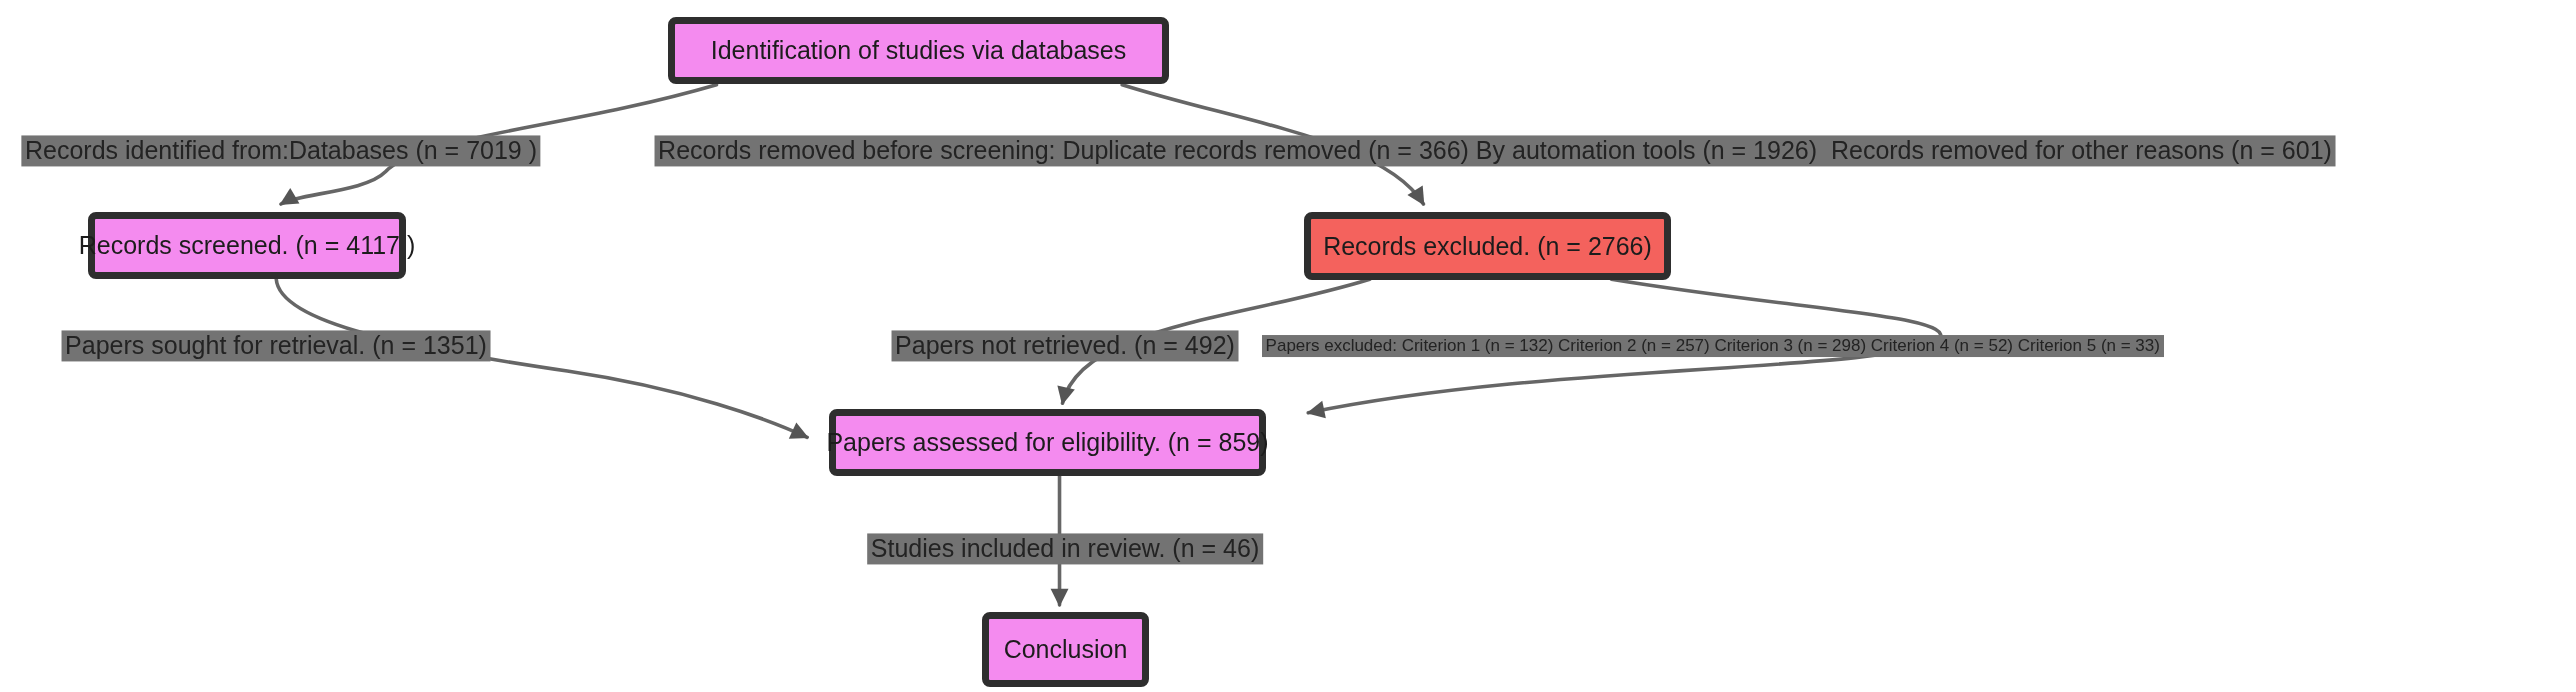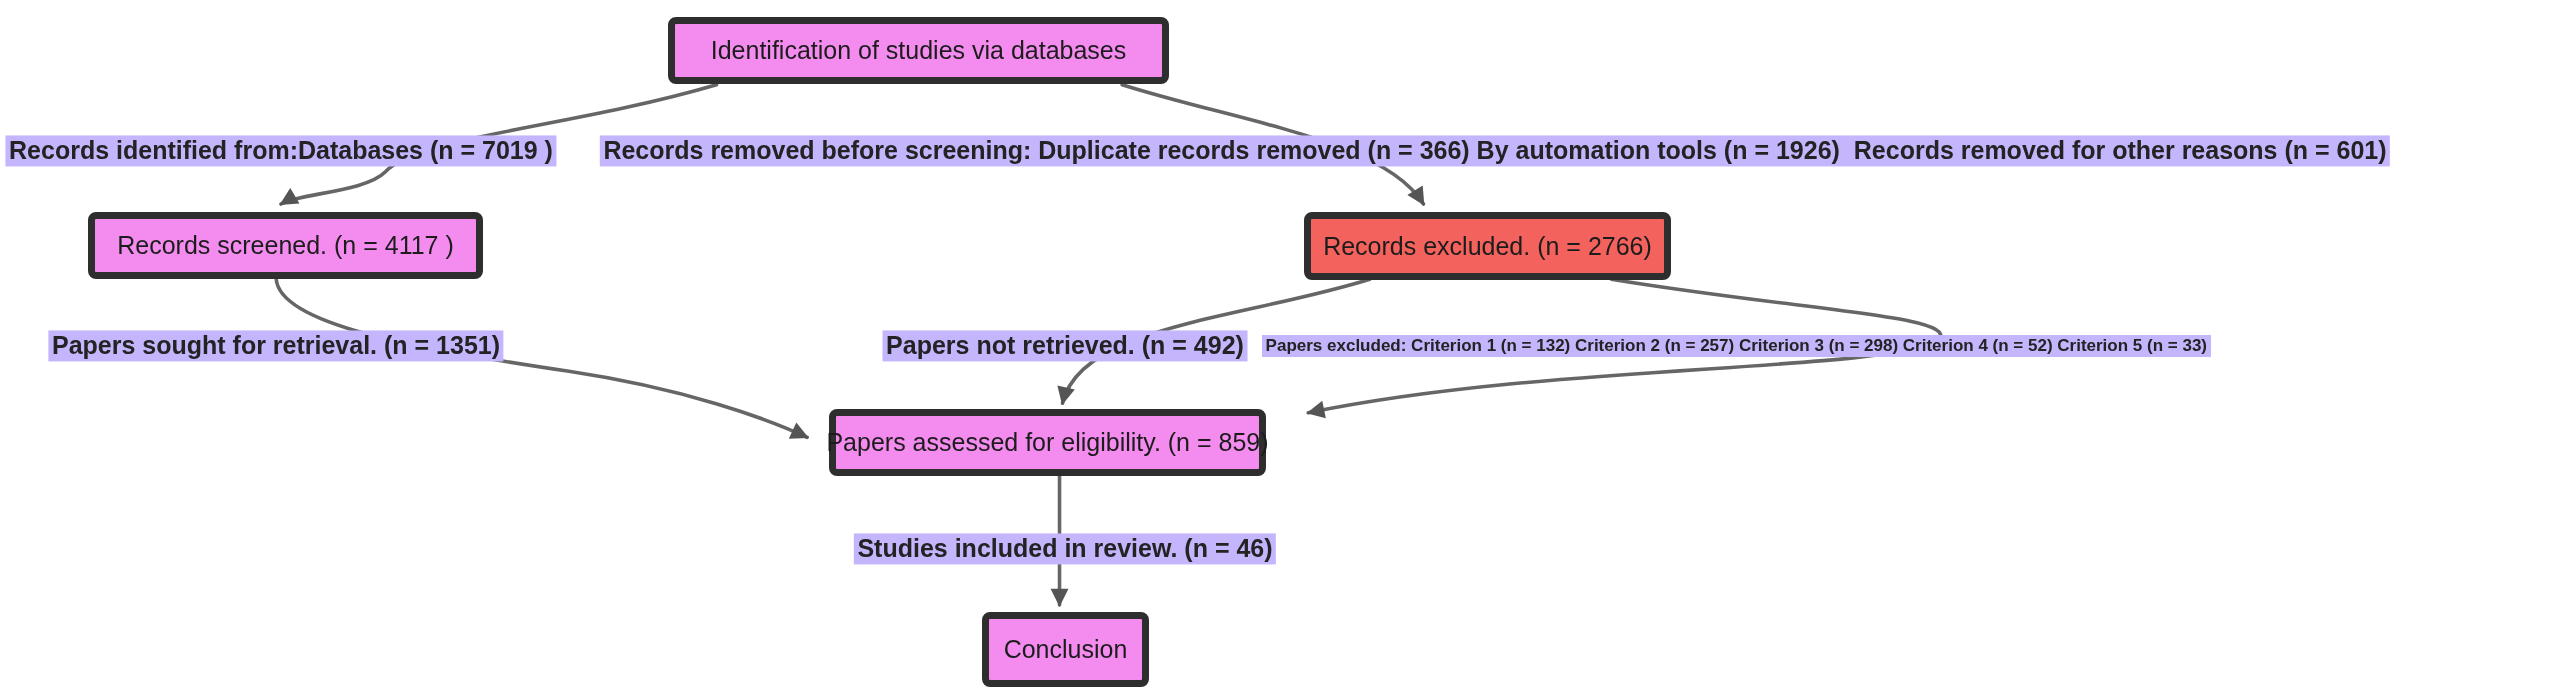--- a/index.html
+++ b/index.html
@@ -9,27 +9,26 @@
     background: #ffffff;
     overflow: hidden;
     font-family: "Liberation Sans", "DejaVu Sans", sans-serif;
   }
   #canvas { position: absolute; inset: 0; }
   svg.edges { position: absolute; left: 0; top: 0; z-index: 1; }
   .edge-label {
     position: absolute;
     z-index: 2;
     transform: translate(-50%, -50%);
-    background: #c4b5fd;
+    background: #737373;
     color: #232323;
     font-size: 25px;
     line-height: 1.15;
     white-space: pre;
     padding: 1.2px 3.6px;
-    font-weight: bold;
   }
   .edge-label.left-anchored {
     transform: translateY(-50%);
   }
   .node {
     position: absolute;
     z-index: 3;
     box-sizing: border-box;
     display: flex;
     align-items: center;
@@ -72,21 +71,21 @@
   <div class="edge-label" style="left:276px; top:346px;">Papers sought for retrieval. (n = 1351)</div>
 
   <div class="edge-label" style="left:1065px; top:346px;">Papers not retrieved. (n = 492)</div>
 
   <div class="edge-label left-anchored" style="left:1262px; top:346px; font-size:17px;">Papers excluded: Criterion 1 (n = 132) Criterion 2 (n = 257) Criterion 3 (n = 298) Criterion 4 (n = 52) Criterion 5 (n = 33)</div>
 
   <div class="edge-label" style="left:1065px; top:549px;">Studies included in review. (n = 46)</div>
 
   <div class="node pink" style="left:668px; top:17.3px; width:501px; height:67px;">Identification of studies via databases</div>
 
-  <div class="node pink" style="left:88px; top:212px; width:395px; height:67px;">Records screened. (n = 4117 )</div>
+  <div class="node pink" style="left:88px; top:212px; width:318px; height:67px;">Records screened. (n = 4117 )</div>
 
   <div class="node red" style="left:1304px; top:212px; width:367px; height:68px;">Records excluded. (n = 2766)</div>
 
   <div class="node pink" style="left:821px; top:409px; width:437px; height:67px;margin-left:8px;">Papers assessed for eligibility. (n = 859)</div>
 
   <div class="node pink" style="left:982px; top:612px; width:167px; height:75px;">Conclusion</div>
 
 </div>
 
 

